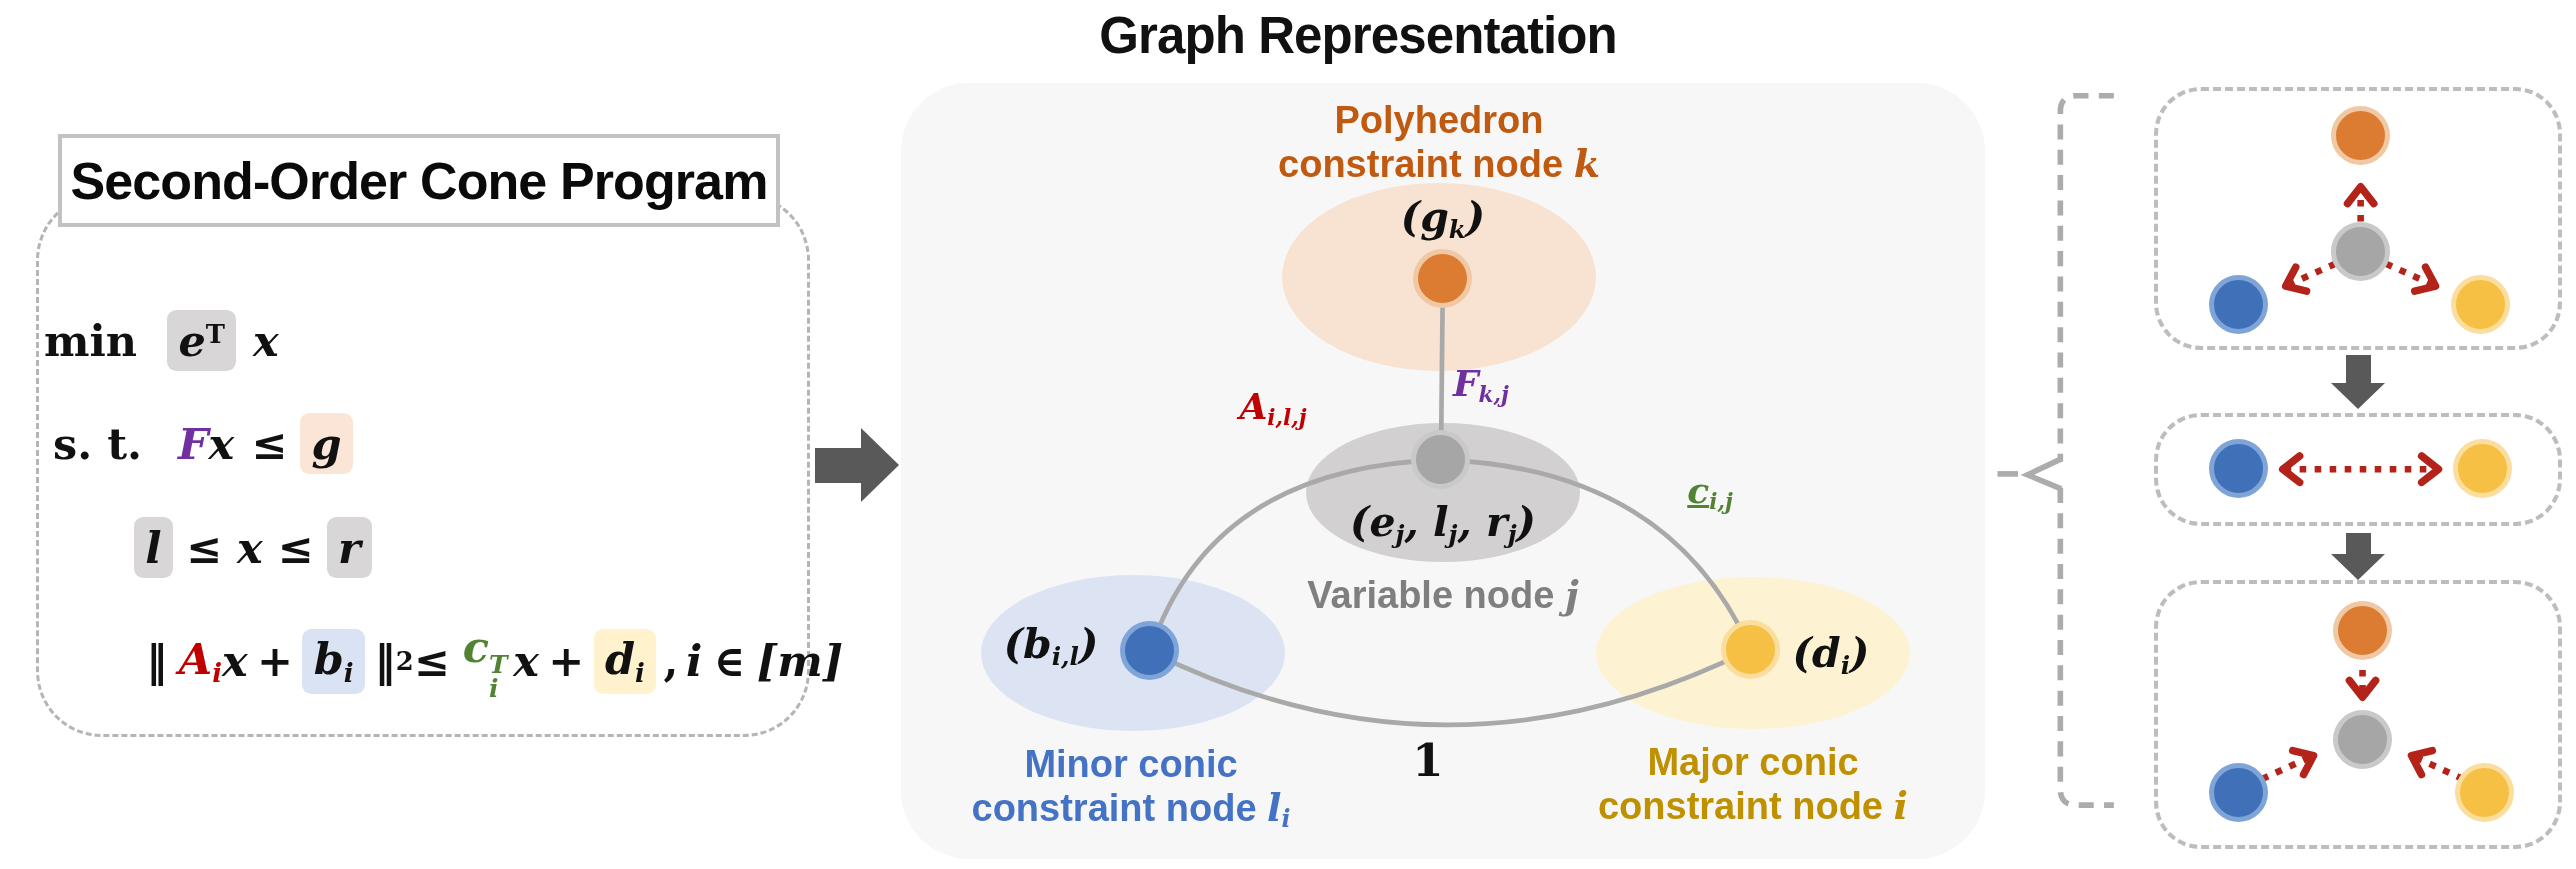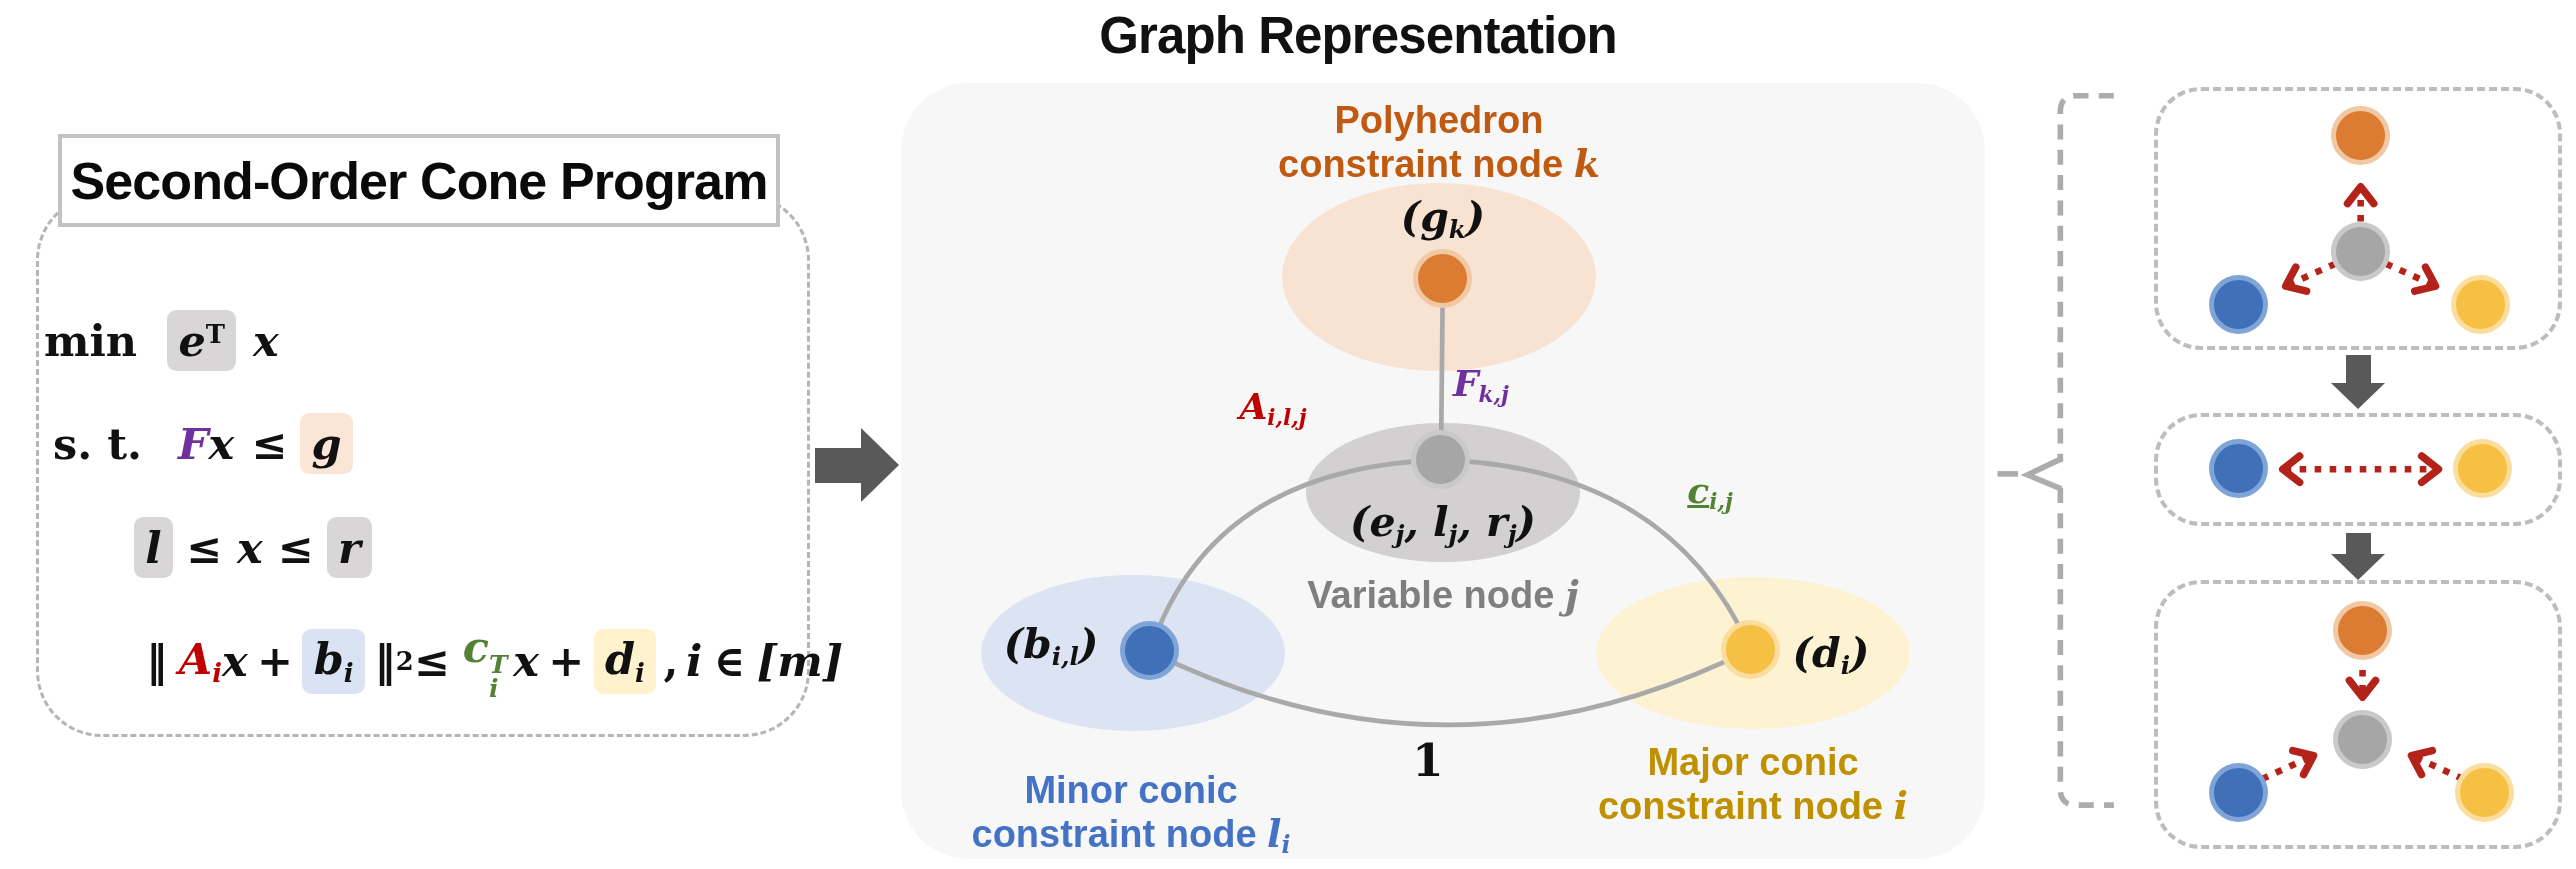--- a/index.html
+++ b/index.html
@@ -43,21 +43,21 @@
   .ellipse{border-radius:50%;z-index:1;}
   .node{width:49px;height:49px;border-radius:50%;z-index:3;box-sizing:content-box;}
   .node-orange{background:#DC7C33;border:5.6px solid #f0c9a4;}
   .node-gray{background:#A6A6A6;border:5.6px solid #c9c9c9;}
   .node-blue{background:#4070B8;border:5.6px solid #7fa5d8;}
   .node-yellow{background:#F5C044;border:5.6px solid #fbde9e;}
   .caption{font-size:38px;font-weight:700;text-align:center;line-height:44px;z-index:4;
            transform:translateX(-50%);white-space:nowrap;}
   .cap-orange{color:#C15A11;}
   .cap-gray{color:#7f7f7f;}
-  .cap-blue{color:#4472C4;margin-top:26px;}
+  .cap-blue{color:#4472C4;}
   .cap-gold{color:#BF9000;}
   .cap-var{font-family:"DejaVu Serif",serif;font-style:italic;}
   .feat{font-family:"DejaVu Serif",serif;font-weight:bold;font-style:italic;font-size:41px;color:#111;
         z-index:4;transform:translateX(-50%);white-space:nowrap;}
   .edge-label{font-family:"DejaVu Serif",serif;font-weight:bold;font-style:italic;font-size:36px;
               z-index:4;white-space:nowrap;}
   svg.overlay{position:absolute;left:0;top:0;z-index:2;pointer-events:none;}
 
   
   .mp-box{left:2154px;width:408px;border:4.7px dashed #bdbdbd;border-radius:47px;box-sizing:border-box;z-index:1;}

